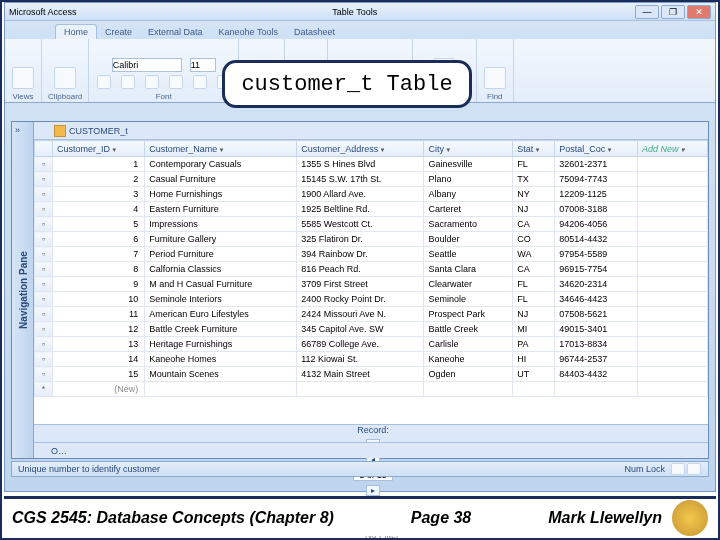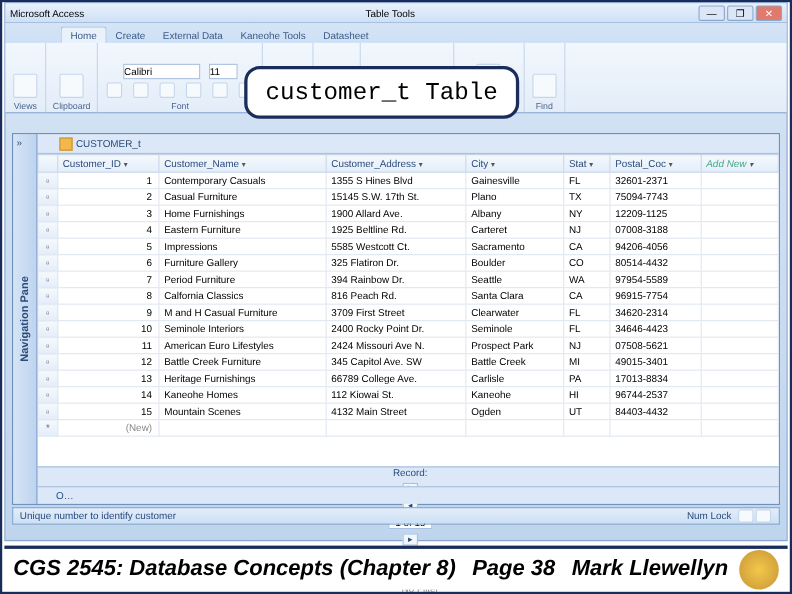--- a/index.html
+++ b/index.html
@@ -32,21 +32,21 @@
 .grid th { background:linear-gradient(#f5f9fd,#e3edf9); border:1px solid #c5d6ec; padding:1px 4px; font-weight:normal; color:#2a4b7c; text-align:left; height:16px; white-space:nowrap; }
 .grid th .arr { font-size:7px; color:#555; }
 .grid td { border:1px solid #e0e7f0; padding:0 4px; height:15px; white-space:nowrap; }
 .grid td.rowhdr { background:linear-gradient(#f5f9fd,#e3edf9); width:18px; text-align:center; color:#666; }
 .grid td.num { text-align:right; padding-right:6px; }
 .recnav { height:18px; background:#dce8f7; border-top:1px solid #a8c0e0; display:flex; align-items:center; font-size:9px; color:#2a4b7c; padding-left:4px; gap:4px;flex-direction:column; }
 .recnav .btn { width:14px; height:12px; background:#f2f7fd; border:1px solid #a8c0e0; display:flex; align-items:center; justify-content:center; font-size:8px; }
 .recnav input { width:40px; height:12px; font-size:9px; border:1px solid #a8c0e0; text-align:center; }
 .statusbar { position:absolute; bottom:14px; left:6px; right:6px; height:16px; background:linear-gradient(#e3edf9,#cde0f6); border:1px solid #8ba8ce; display:flex; align-items:center; font-size:9px; color:#2a4b7c; padding:0 6px;justify-content:flex-end; }
 .statusbar .spacer { flex:1; }
-.slide-footer { position:absolute; bottom:2px; left:2px; right:2px; height:40px; border-top:3px solid #1a2d5a; display:flex; align-items:center; font-family:"Times New Roman",serif; font-style:italic; font-weight:bold; font-size:20px; padding:0 8px; background:#fff;margin-top:32px; }
+.slide-footer { position:absolute; bottom:2px; left:2px; right:2px; height:40px; border-top:3px solid #1a2d5a; display:flex; align-items:center; font-family:"Times New Roman",serif; font-style:italic; font-weight:bold; font-size:16px; padding:0 8px; background:#fff;margin-top:32px; }
 .slide-footer .fspace { flex:1; }
 .slide-footer .pegasus { width:36px; height:36px; background:radial-gradient(circle,#f2c84b,#c79435); border-radius:50%; margin-left:10px; }
 .objbar { height:16px; background:#dce8f7; border-top:1px solid #a8c0e0; display:flex; align-items:center; font-size:9px; padding-left:4px; color:#2a4b7c; }
 </style>
 </head>
 <body>
 
 <div class="slide">
   <div class="app-window">
     <div class="titlebar">

